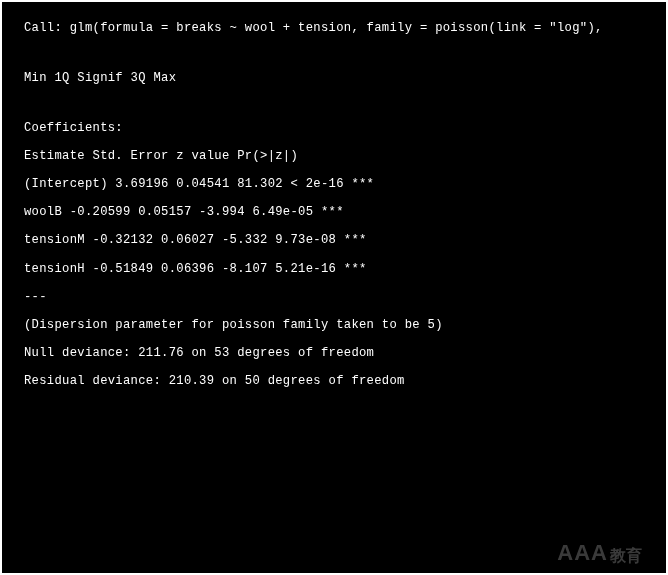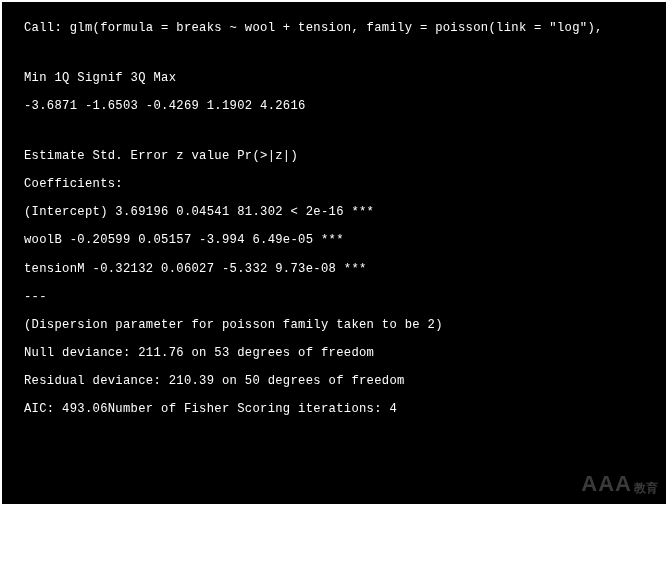--- a/index.html
+++ b/index.html
@@ -13,75 +13,73 @@
       background: #ffffff;
       display: flex;
       align-items: flex-start;
       justify-content: flex-start;
       font-family: "Courier New", Courier, monospace;
     }
     .terminal {
       background: #000000;
       color: #ffffff;
       width: 664px;
-      height: 502px;
+      height: 571px;
       margin: 2px;
       padding: 18px 22px 8px 22px;
       font-size: 12.2px;
       line-height: 1.4;
       position: relative;
       overflow: hidden;
     }
     .line {
       margin-bottom: 11px;
       white-space: pre-wrap;
       letter-spacing: 0.3px;
     }
     .line.gap {
       margin-bottom: 11px;
       height: 11px;
     }
     .watermark {
       position: absolute;
-      right: 8px;
+      right: 24px;
       bottom: 4px;
       color: #6b6b6b;
       font-family: Arial, "Helvetica Neue", sans-serif;
       font-size: 22px;
       font-weight: bold;
       letter-spacing: 1px;
       opacity: 0.55;
       display: flex;
       align-items: flex-end;
     }
     .watermark .small {
-      font-size: 12px;
+      font-size: 16px;
       margin-left: 2px;
       margin-bottom: 2px;
       letter-spacing: 0;
-      font-family: Liberation Mono, monospace;
     }
   </style>
 </head>
 <body>
 
 <div class="terminal">
   <div class="line">Call: glm(formula = breaks ~ wool + tension, family = poisson(link = "log"),</div>
   <div class="line gap"></div>
   <div class="line">Min 1Q Signif 3Q Max</div>
-  <div class="line">-3.6871 -1.6503 -0.4269 1.1902 4.2616</div>
   <div class="line gap"></div>
+  <div class="line">Coefficients:</div>
   <div class="line">Estimate Std. Error z value Pr(&gt;|z|)</div>
-  <div class="line">Coefficients:</div>
   <div class="line">(Intercept) 3.69196 0.04541 81.302 &lt; 2e-16 ***</div>
   <div class="line">woolB -0.20599 0.05157 -3.994 6.49e-05 ***</div>
   <div class="line">tensionM -0.32132 0.06027 -5.332 9.73e-08 ***</div>
+  <div class="line">tensionH -0.51849 0.06396 -8.107 5.21e-16 ***</div>
   <div class="line">---</div>
-  <div class="line">(Dispersion parameter for poisson family taken to be 2)</div>
+  <div class="line">(Dispersion parameter for poisson family taken to be 5)</div>
   <div class="line">Null deviance: 211.76 on 53 degrees of freedom</div>
   <div class="line">Residual deviance: 210.39 on 50 degrees of freedom</div>
-  <div class="line">AIC: 493.06Number of Fisher Scoring iterations: 4</div>
 
   <div class="watermark">
     <span>AAA</span>
     <span class="small">教育</span>
   </div>
 </div>
 
 </body></html>

